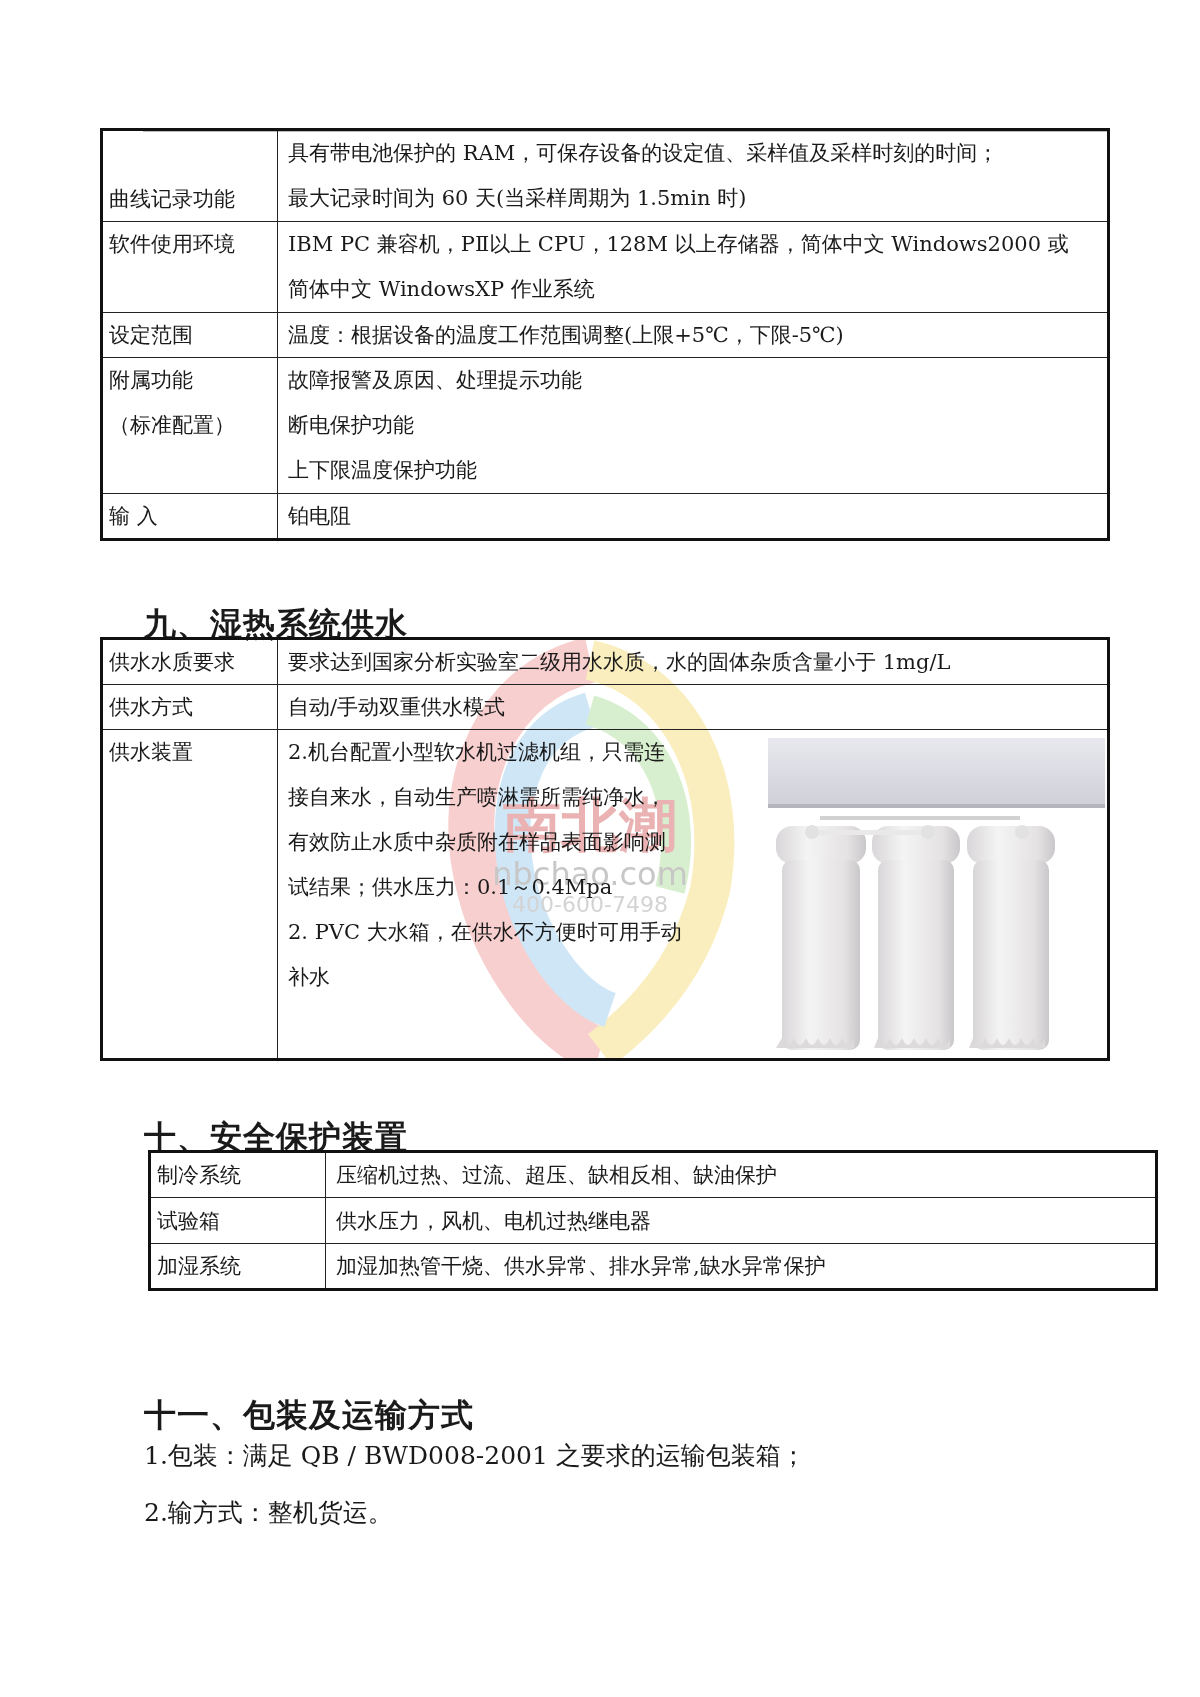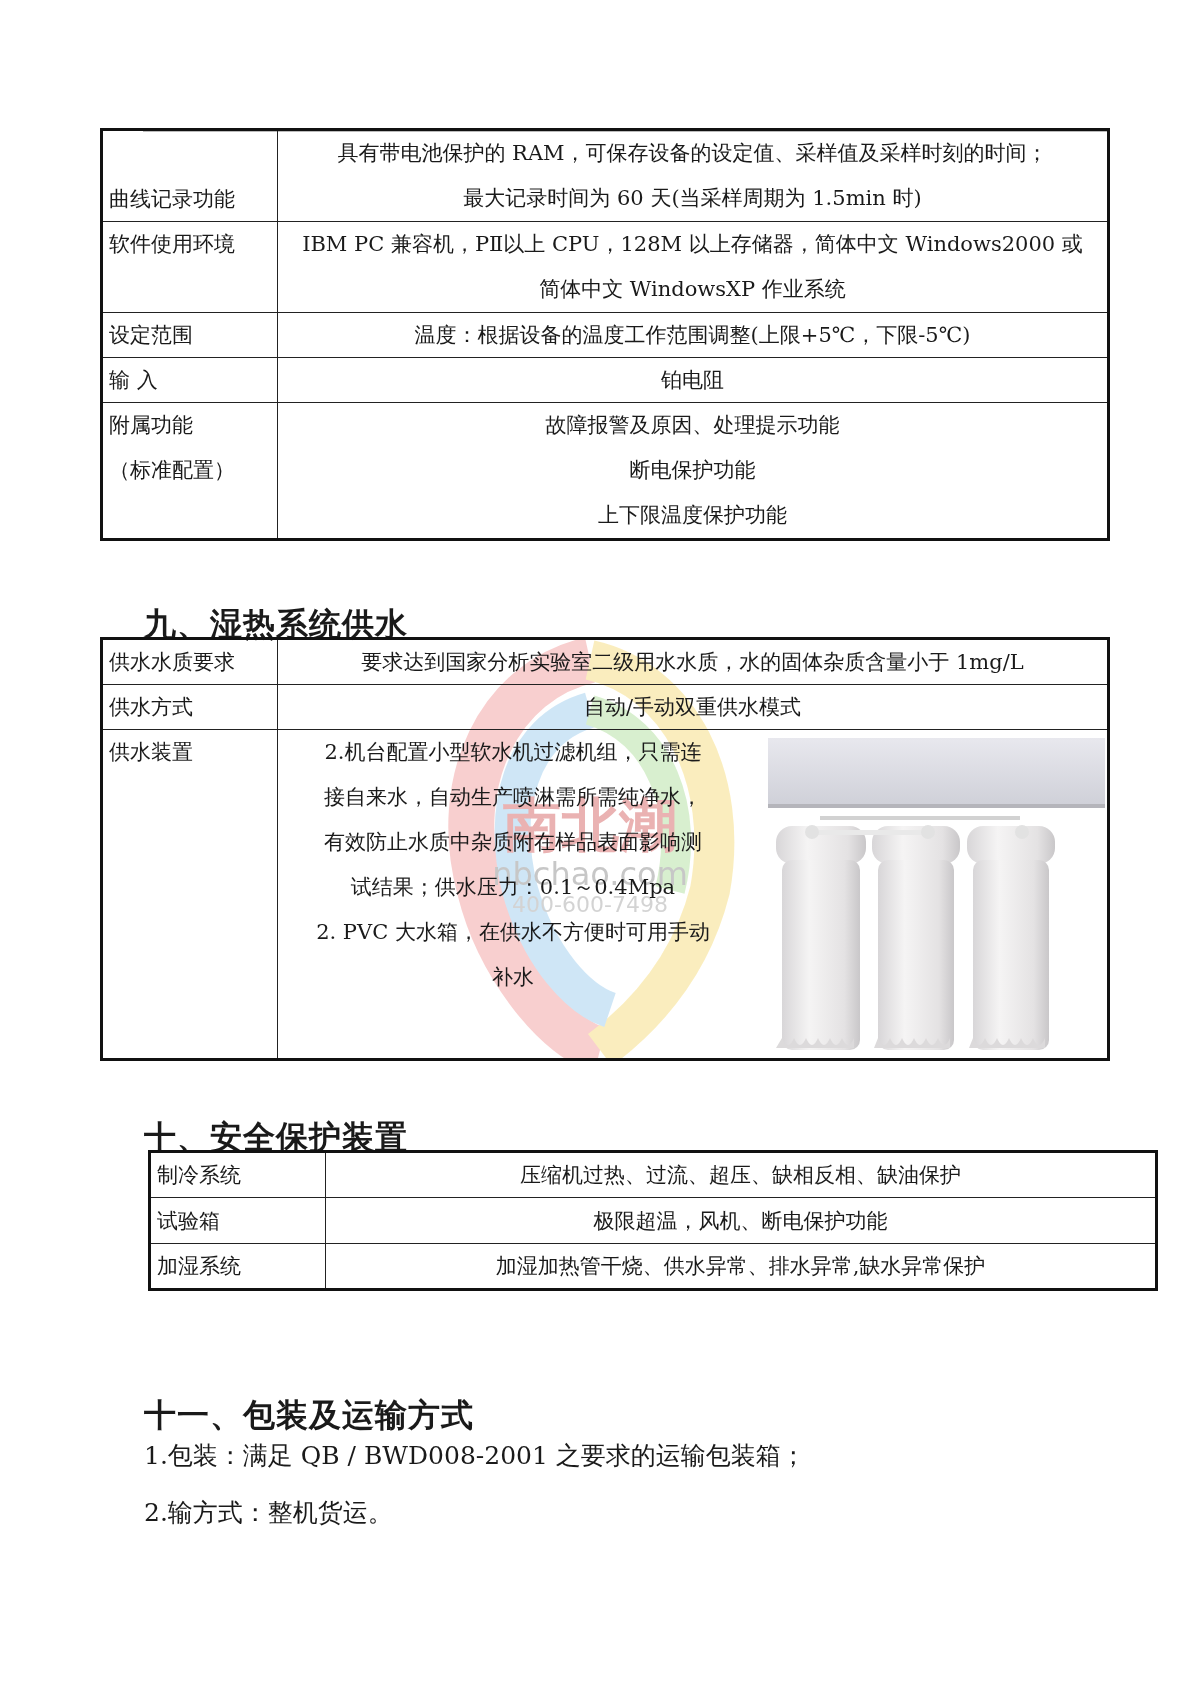--- a/index.html
+++ b/index.html
@@ -1,20 +1,20 @@
 <!DOCTYPE html>
 <html><head>
   <meta charset="utf-8">
   <style>
     html, body { margin: 0; padding: 0; background: #ffffff; }
     body { width: 1200px; height: 1697px; position: relative; overflow: hidden;
            font-family: "DejaVu Serif", "Liberation Serif", serif; color: #1a1a1a; }
     table.spec { position: absolute; border-collapse: collapse; left: 100px; width: 1010px;
                  border: 3px solid #111; font-size: 21px; }
-    table.spec td { border: 1.5px solid #222; vertical-align: middle; padding: 0 10px; line-height: 44px; text-align: center; }
+    table.spec td { border: 1.5px solid #222; vertical-align: middle; padding: 0 10px; line-height: 44px; }
     table.spec td.k { width: 162px; text-align: left; padding: 0 6px; }
     .ml { display: block; line-height: 45px; }
     .heading { position: absolute; left: 144px; font-size: 32px; font-weight: bold;
                font-family: "DejaVu Sans", "Liberation Sans", sans-serif; letter-spacing: 1px; }
     .para { position: absolute; left: 144px; font-size: 25px; line-height: 24px; }
     .toprule { position: absolute; left: 143px; top: 130px; width: 967px; height: 2px; background: #bbb; }
 
     
     .wm { position: absolute; left: 440px; top: 640px; width: 300px; height: 420px; pointer-events: none; opacity: 0.55; }
     
@@ -38,34 +38,34 @@
     <td class="k" style="vertical-align:top;">软件使用环境</td>
     <td>
       <span class="ml">IBM PC 兼容机，PⅡ以上 CPU，128M 以上存储器，简体中文 Windows2000 或</span>
       <span class="ml">简体中文 WindowsXP 作业系统</span>
     </td>
   </tr>
   <tr style="height:44px;">
     <td class="k">设定范围</td>
     <td>温度：根据设备的温度工作范围调整(上限+5℃，下限-5℃)</td>
   </tr>
-  <tr style="height:44px;">
-    <td class="k">输 入</td>
-    <td>铂电阻</td>
-  </tr>
   <tr style="height:134px;">
     <td class="k" style="vertical-align:top;">
       <span class="ml">附属功能</span>
       <span class="ml">（标准配置）</span>
     </td>
     <td>
       <span class="ml">故障报警及原因、处理提示功能</span>
       <span class="ml">断电保护功能</span>
       <span class="ml">上下限温度保护功能</span>
     </td>
+  </tr>
+  <tr style="height:44px;">
+    <td class="k">输 入</td>
+    <td>铂电阻</td>
   </tr>
 </tbody>
   </table>
 
 <div class="heading" style="top:603px;">九、湿热系统供水</div>
 
 <svg class="wm" viewBox="0 0 300 420">
   <path d="M150 20 C 60 40, 10 140, 40 250 C 60 330, 120 400, 160 410" stroke="#f3a8a8" stroke-width="46" fill="none"></path>
   <path d="M150 20 C 240 40, 290 140, 270 250 C 250 330, 200 380, 160 410" stroke="#f7e08a" stroke-width="40" fill="none"></path>
   <path d="M150 70 C 80 90, 60 170, 80 250 C 100 320, 140 360, 170 370" stroke="#a9d3f0" stroke-width="36" fill="none"></path>
@@ -143,21 +143,21 @@
 
 <div class="heading" style="top:1116px;">十、安全保护装置</div>
 <table class="spec" style="top:1150px;margin-left:48px;">
   <tbody>
       <tr style="height:45px;">
     <td class="k">制冷系统</td>
     <td>压缩机过热、过流、超压、缺相反相、缺油保护</td>
   </tr>
   <tr style="height:46px;">
     <td class="k">试验箱</td>
-    <td>极限超温，风机、断电保护功能</td>
+    <td>供水压力，风机、电机过热继电器</td>
   </tr>
   <tr style="height:46px;">
     <td class="k">加湿系统</td>
     <td>加湿加热管干烧、供水异常、排水异常,缺水异常保护</td>
   </tr>
 </tbody>
   </table>
 
 <div class="heading" style="top:1394px;">十一、包装及运输方式</div>
 <div class="para" style="top:1444px;">1.包装：满足 QB / BWD008-2001 之要求的运输包装箱；</div>

